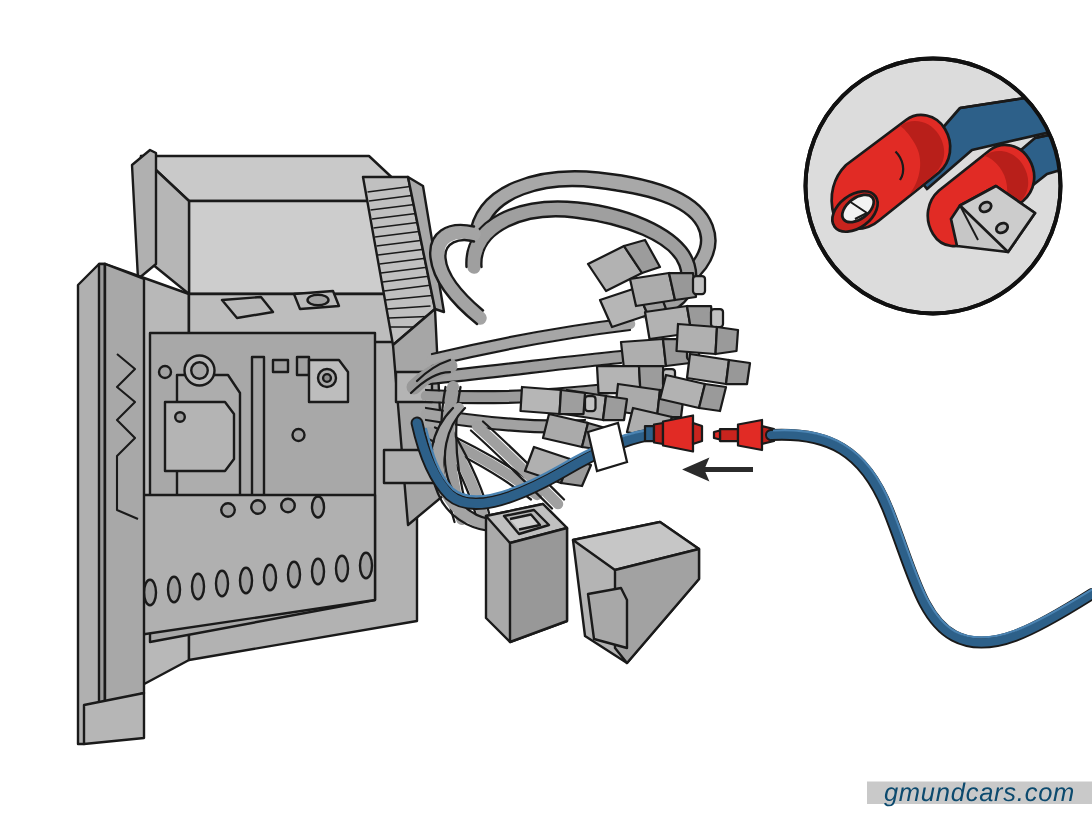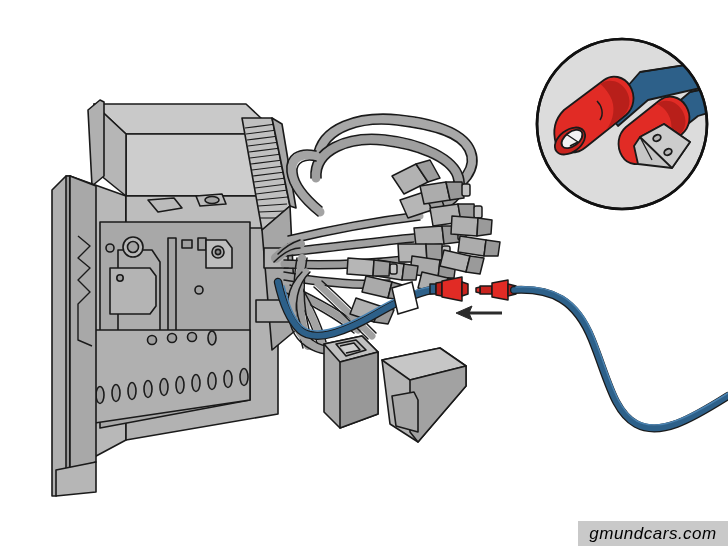--- a/index.html
+++ b/index.html
@@ -6,24 +6,24 @@
   body{
     font-family:"Liberation Sans", sans-serif;
     width:728px;height:546px;overflow:hidden;
   }
   #stage{
     position:relative;width:728px;height:546px;background:#ffffff;
   }
   #art{position:absolute;left:0;top:0;width:728px;height:546px;}
   #watermark{
     position:absolute;left:578px;top:521px;
-    width:150px;height:25px;
+    width:150px;height:15px;
     background:#c9c9c9;
     display:flex;align-items:center;justify-content:center;
-    color:#000000;font-style:italic;font-size:17px;
+    color:#0c4a6e;font-style:italic;font-size:17px;
     letter-spacing:.5px;
     font-family:"Liberation Sans", sans-serif;
     white-space:nowrap;
   }
 </style>
 </head>
 <body>
 
 <div id="stage">
 

